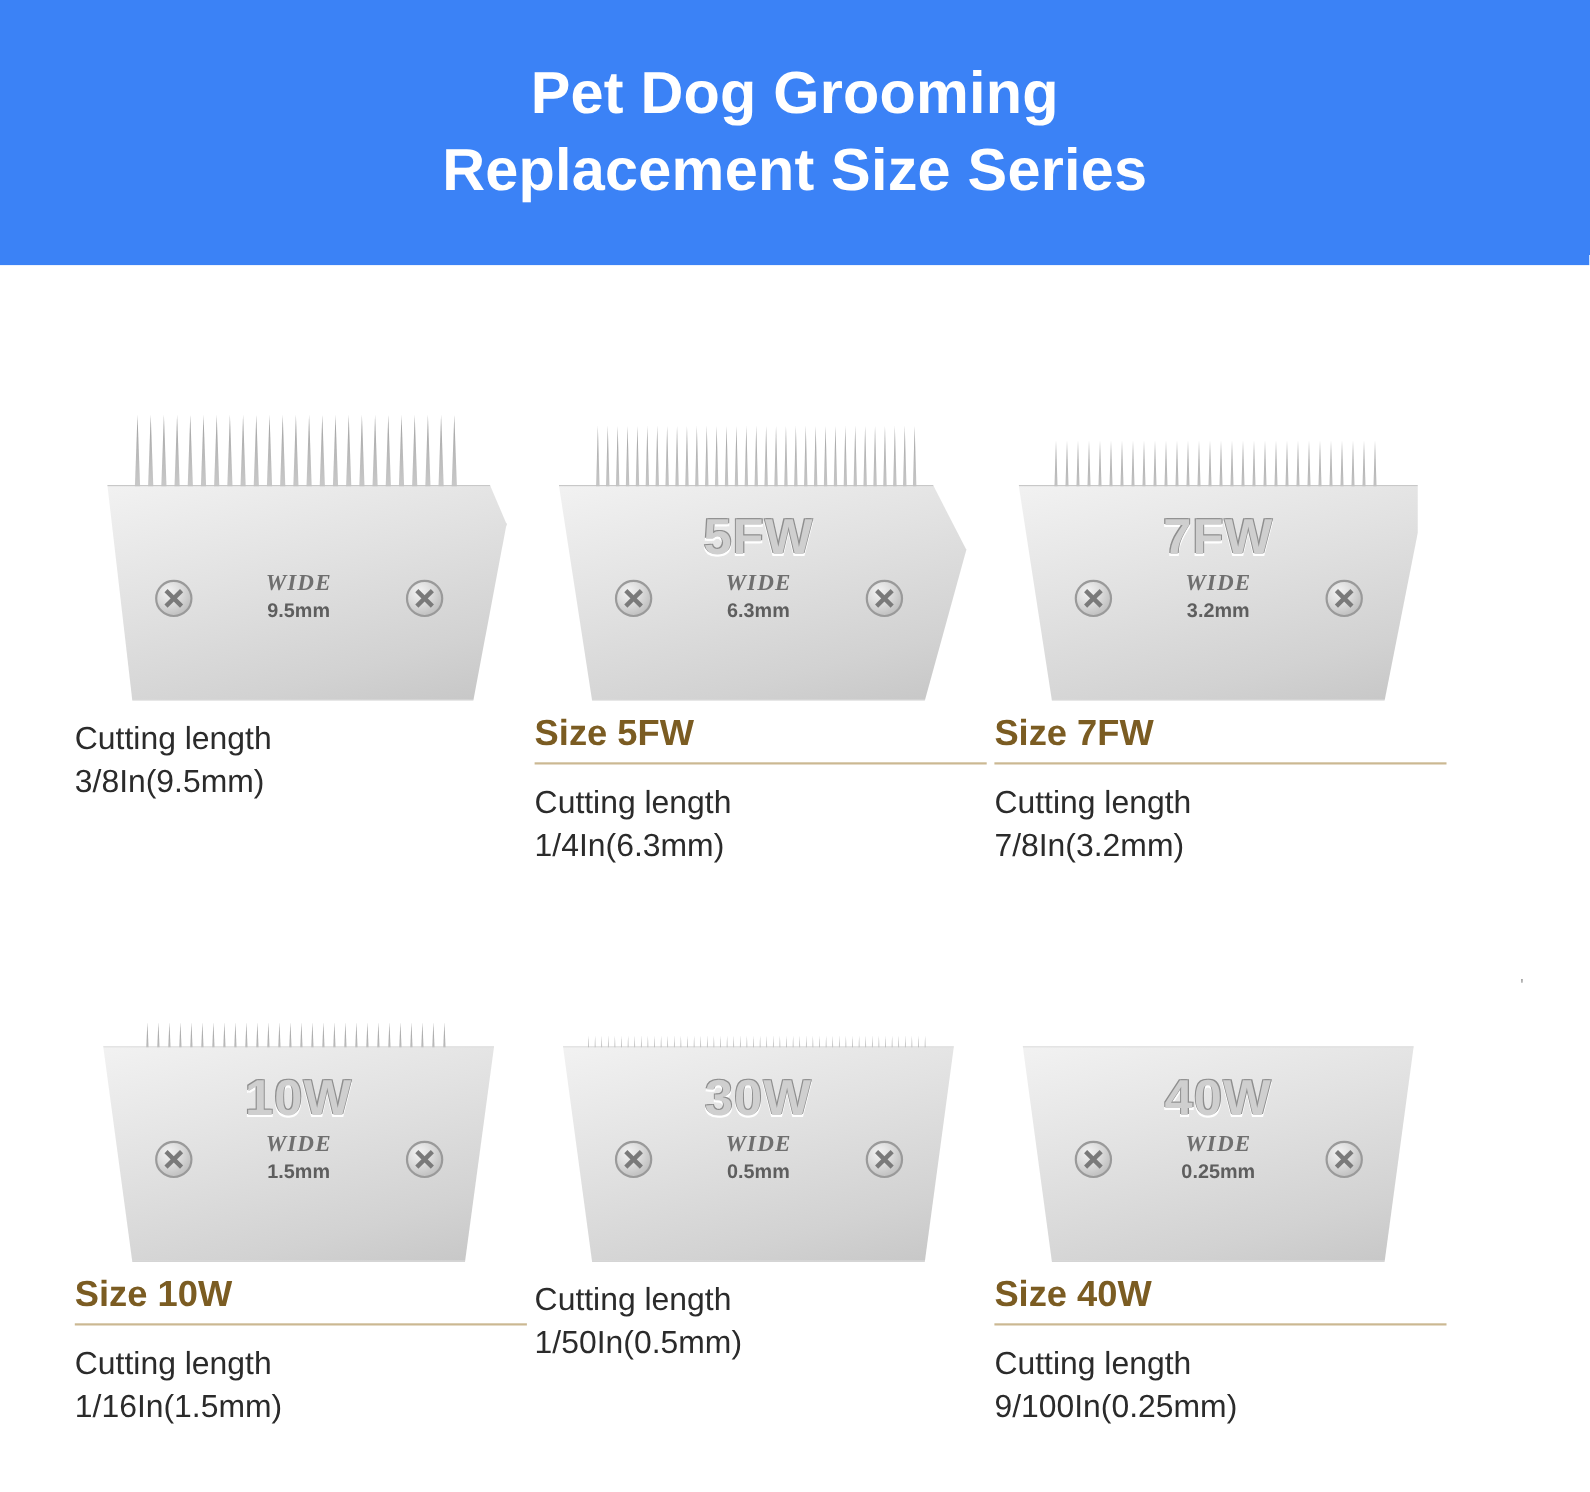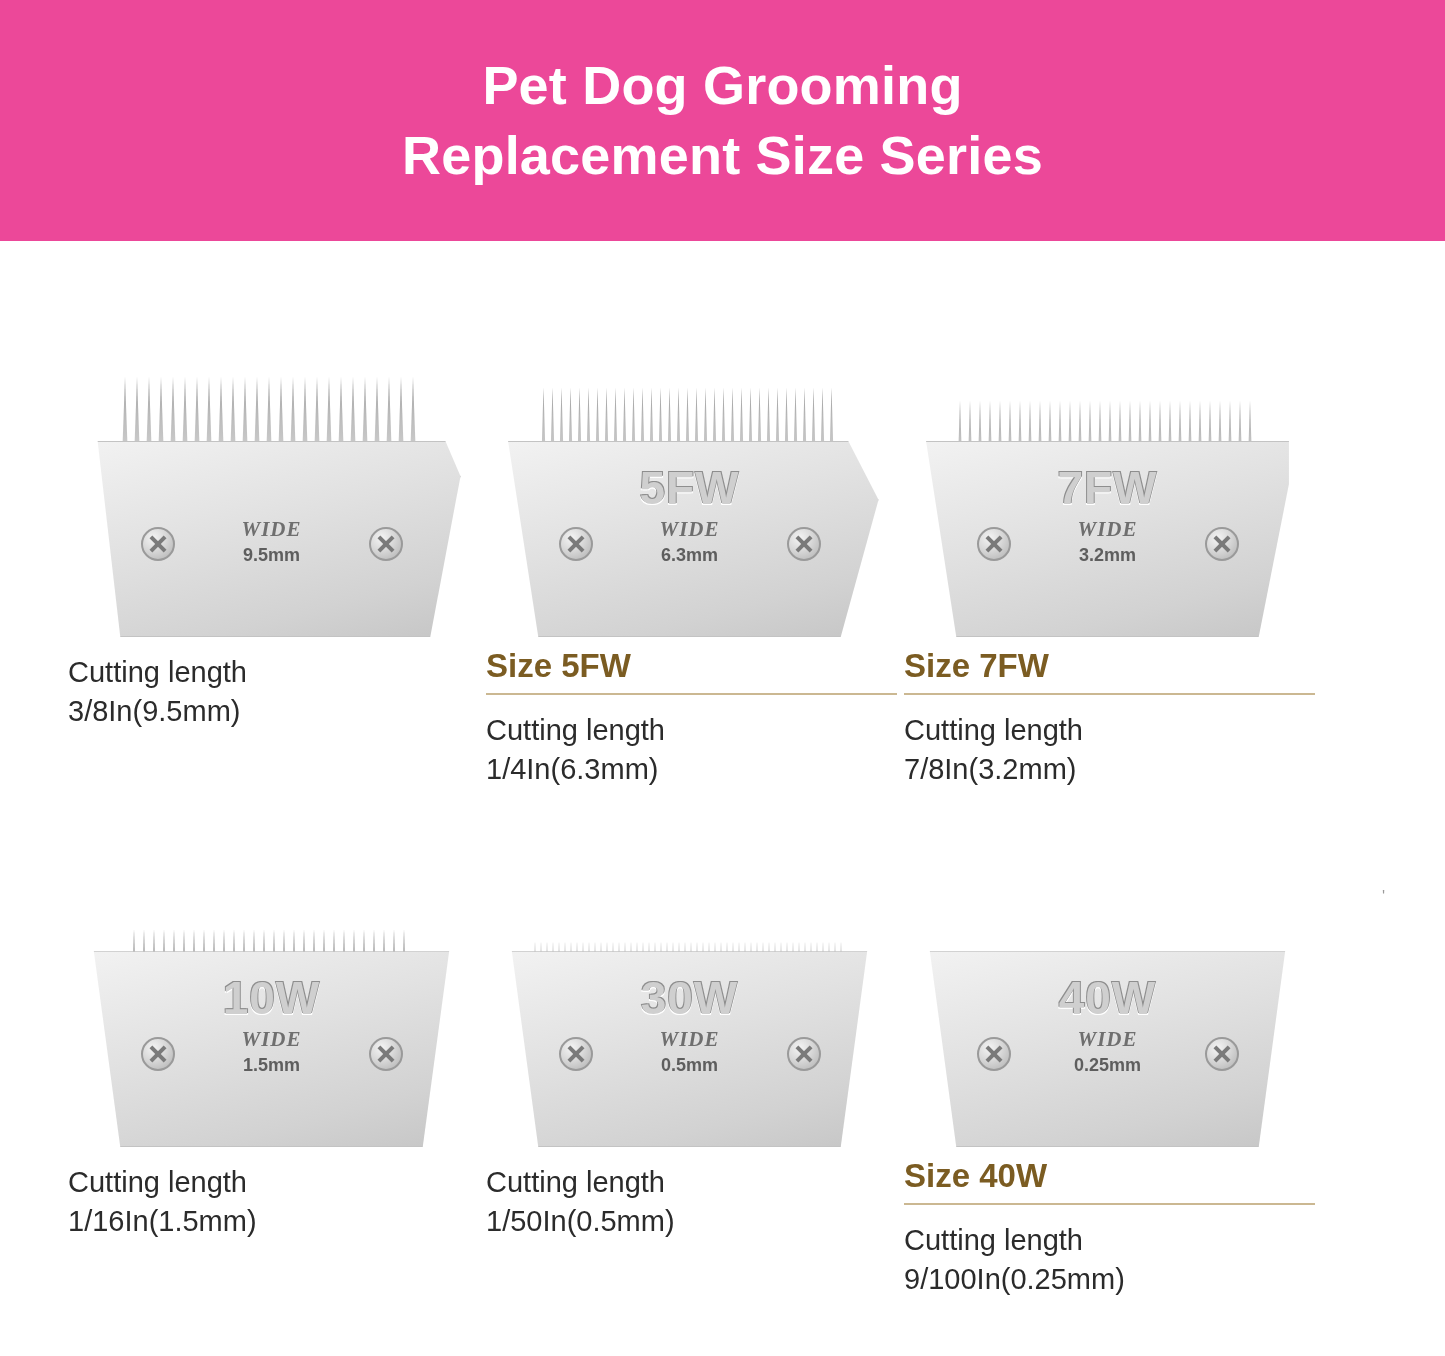--- a/index.html
+++ b/index.html
@@ -13,21 +13,21 @@
     font-family: "Liberation Sans", sans-serif;
     color: #1a1a1a;
     overflow: hidden;
     position: relative;
   }
 
   
   .banner {
     width: 100%;
     height: 241px;
-    background: #ec4899;
+    background: #3b82f6;
     display: flex;
     align-items: center;
     justify-content: center;
     box-sizing: border-box;
   }
   .banner-title {
     color: #ffffff;
     font-size: 54px;
     font-weight: bold;
     line-height: 1.28;
@@ -438,20 +438,21 @@
           <div class="blade-mm">1.5mm</div>
           <div class="screw left">
               <div class="cross"></div>
             </div>
           <div class="screw right">
               <div class="cross"></div>
             </div>
         </div>
       </div>
       <div class="caption">
+        <span class="size-title">Size 10W</span>
         <div class="cut-label">Cutting length</div>
         <div class="cut-value">1/16In(1.5mm)</div>
       </div>
     </div>
 
     <div class="cell">
       <div class="blade-wrap">
         <div class="blade">
           <div class="teeth">
               <div class="strip">

